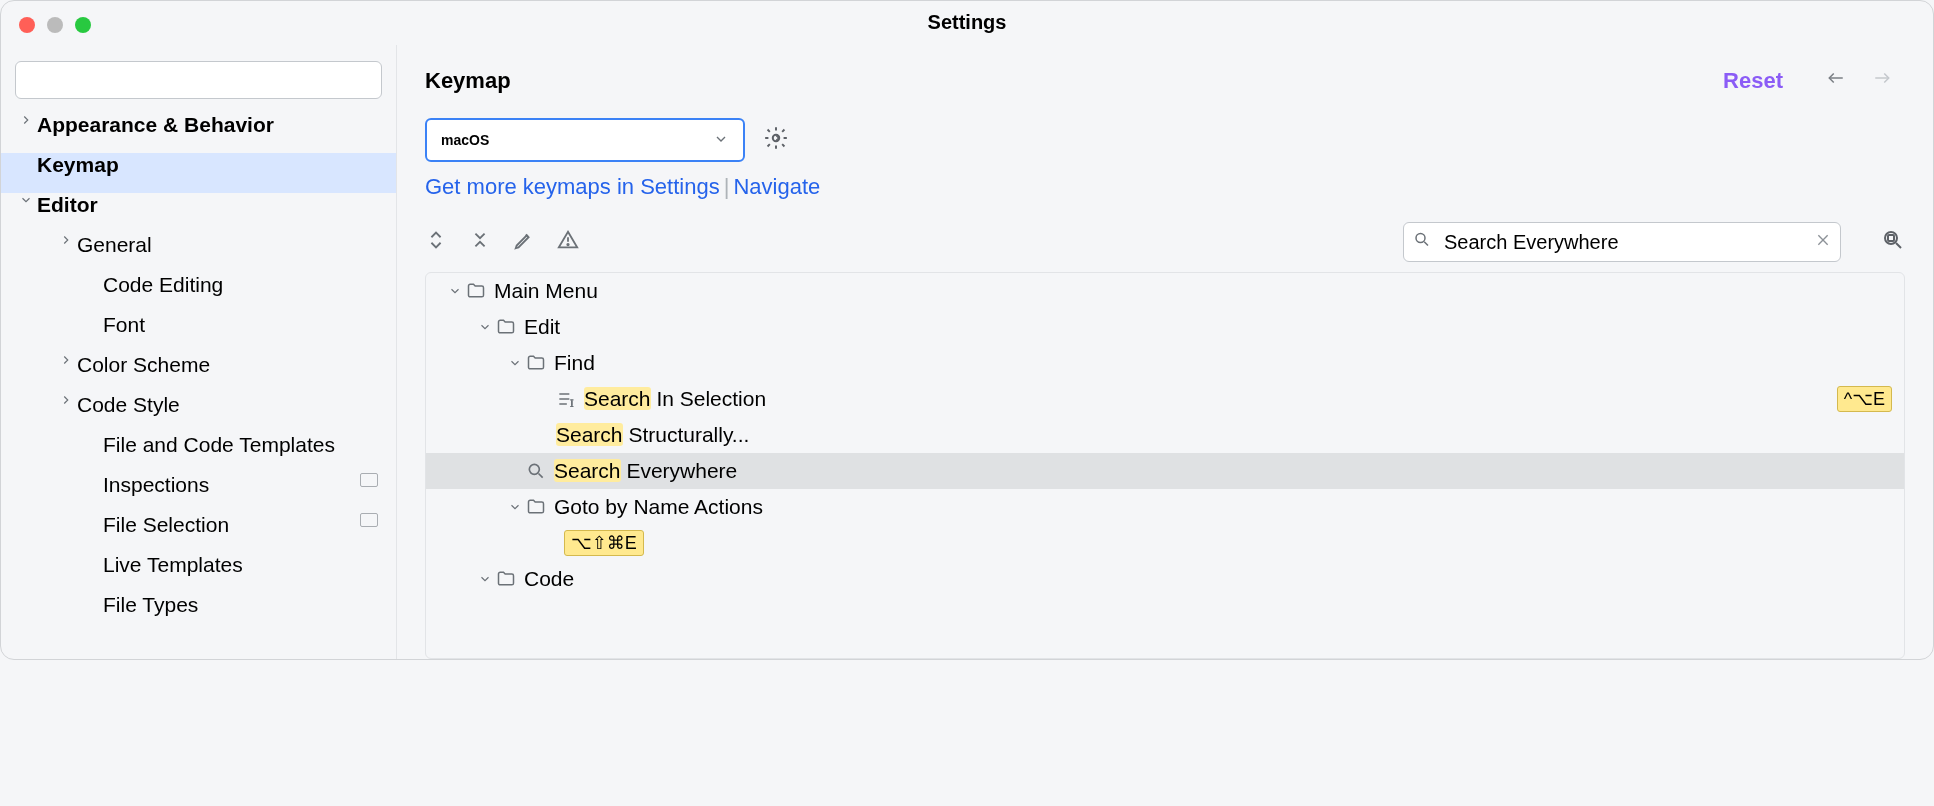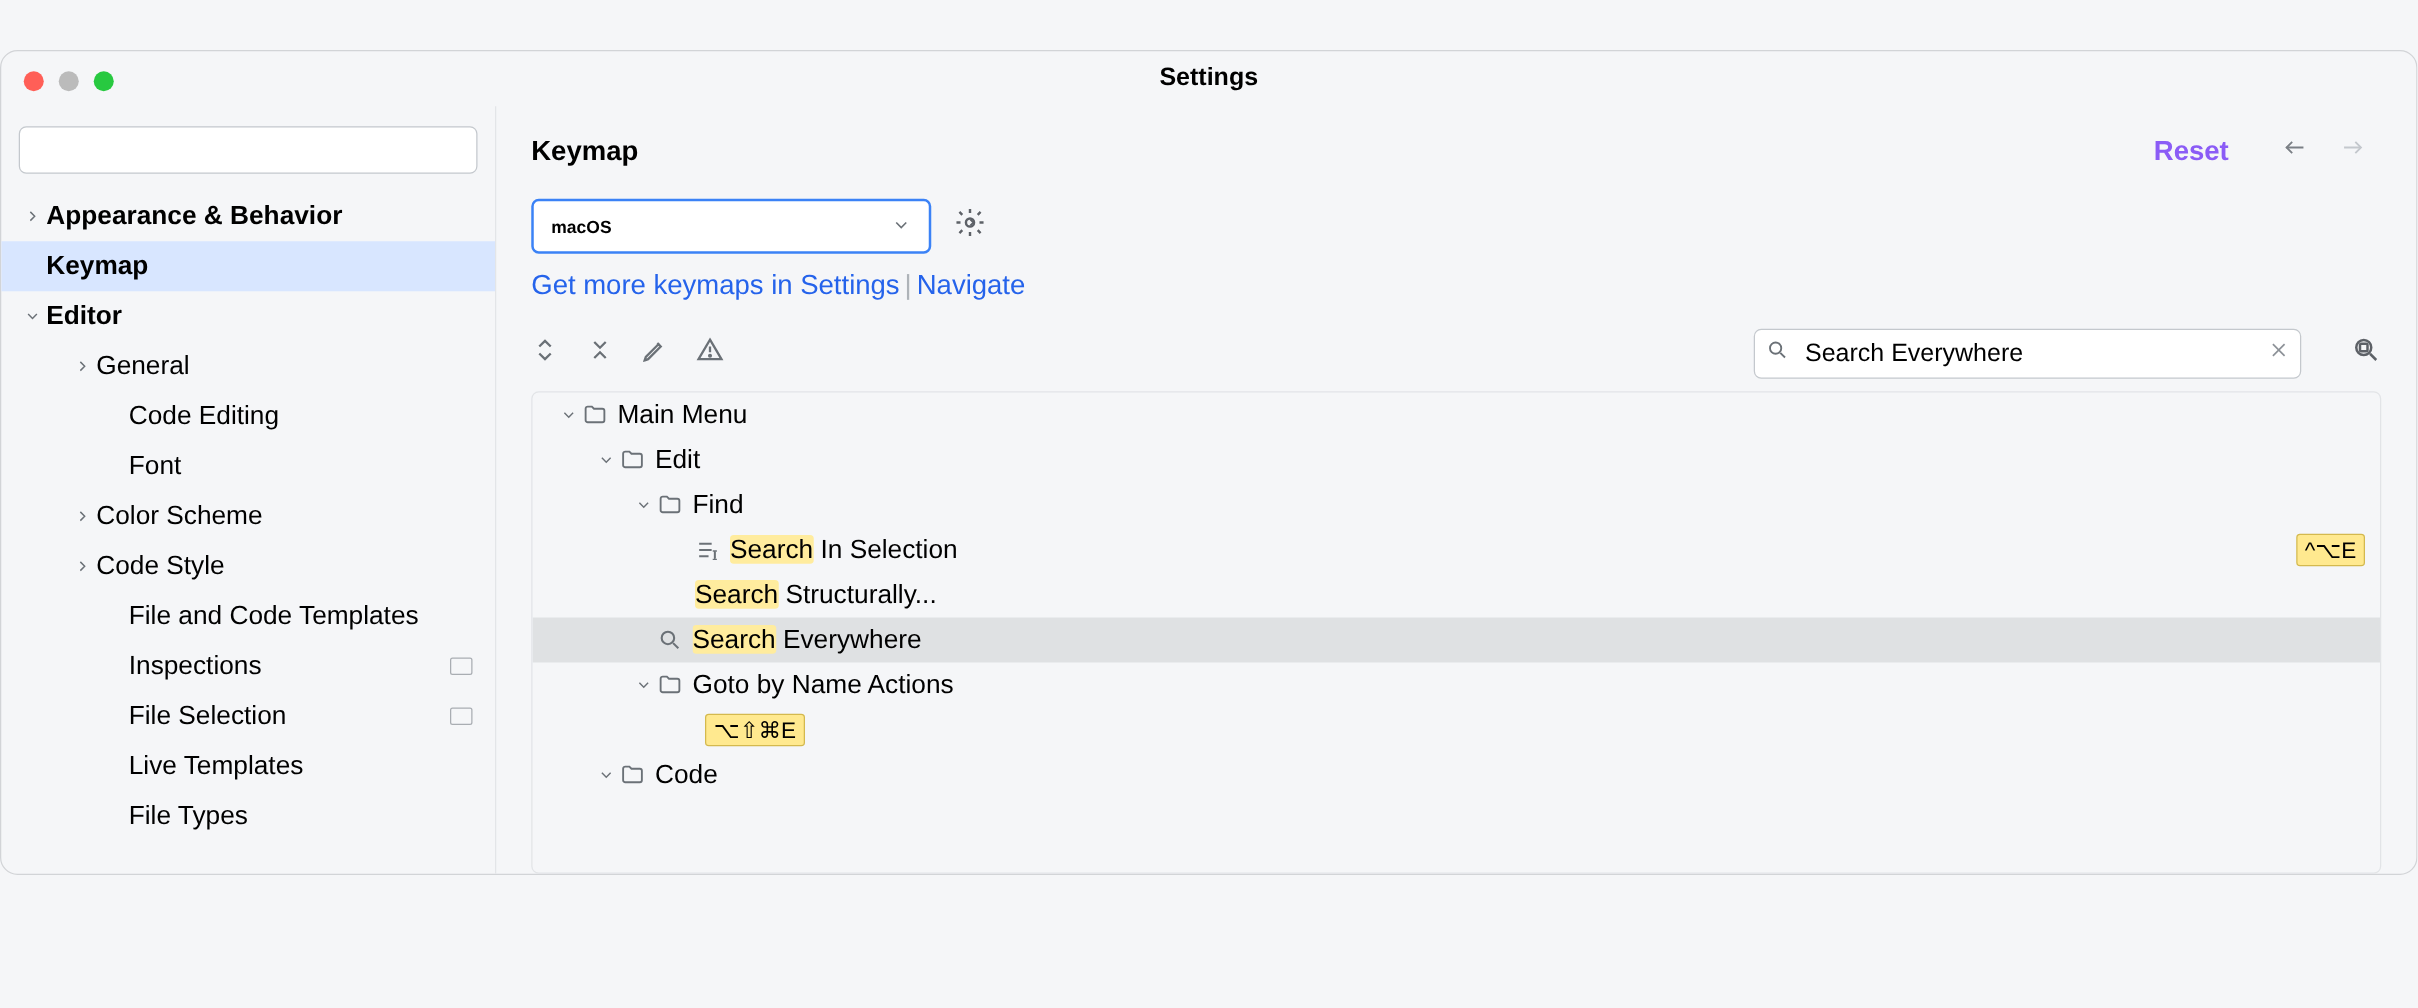--- a/index.html
+++ b/index.html
@@ -13,21 +13,20 @@
 }
 .window {
   width: 1934px;
   height: 660px;
   background: #f5f6f8;
   border-radius: 14px;
   border: 1px solid #d2d4d7;
   position: relative;
   display: flex;
   flex-direction: column;
-  margin-top: 40px;
 }
 .titlebar {
   height: 44px;
   display: flex;
   align-items: center;
   position: relative;
 }
 .traffic {
   position: absolute;
   left: 18px;
@@ -82,21 +81,20 @@
   top: 50%;
   transform: translateY(-50%);
   color: #6b7177;
 }
 .nav {
   flex: 1;
   overflow: auto;
 }
 .nav-item {
   display: flex;
-  align-items: center;
   height: 40px;
   padding-left: 14px;
   font-size: 21px;
   cursor: pointer;
   position: relative;
 }
 .nav-item.selected { background: #d8e6ff; }
 .nav-item .arrow {
   width: 22px;
   display: inline-flex;

